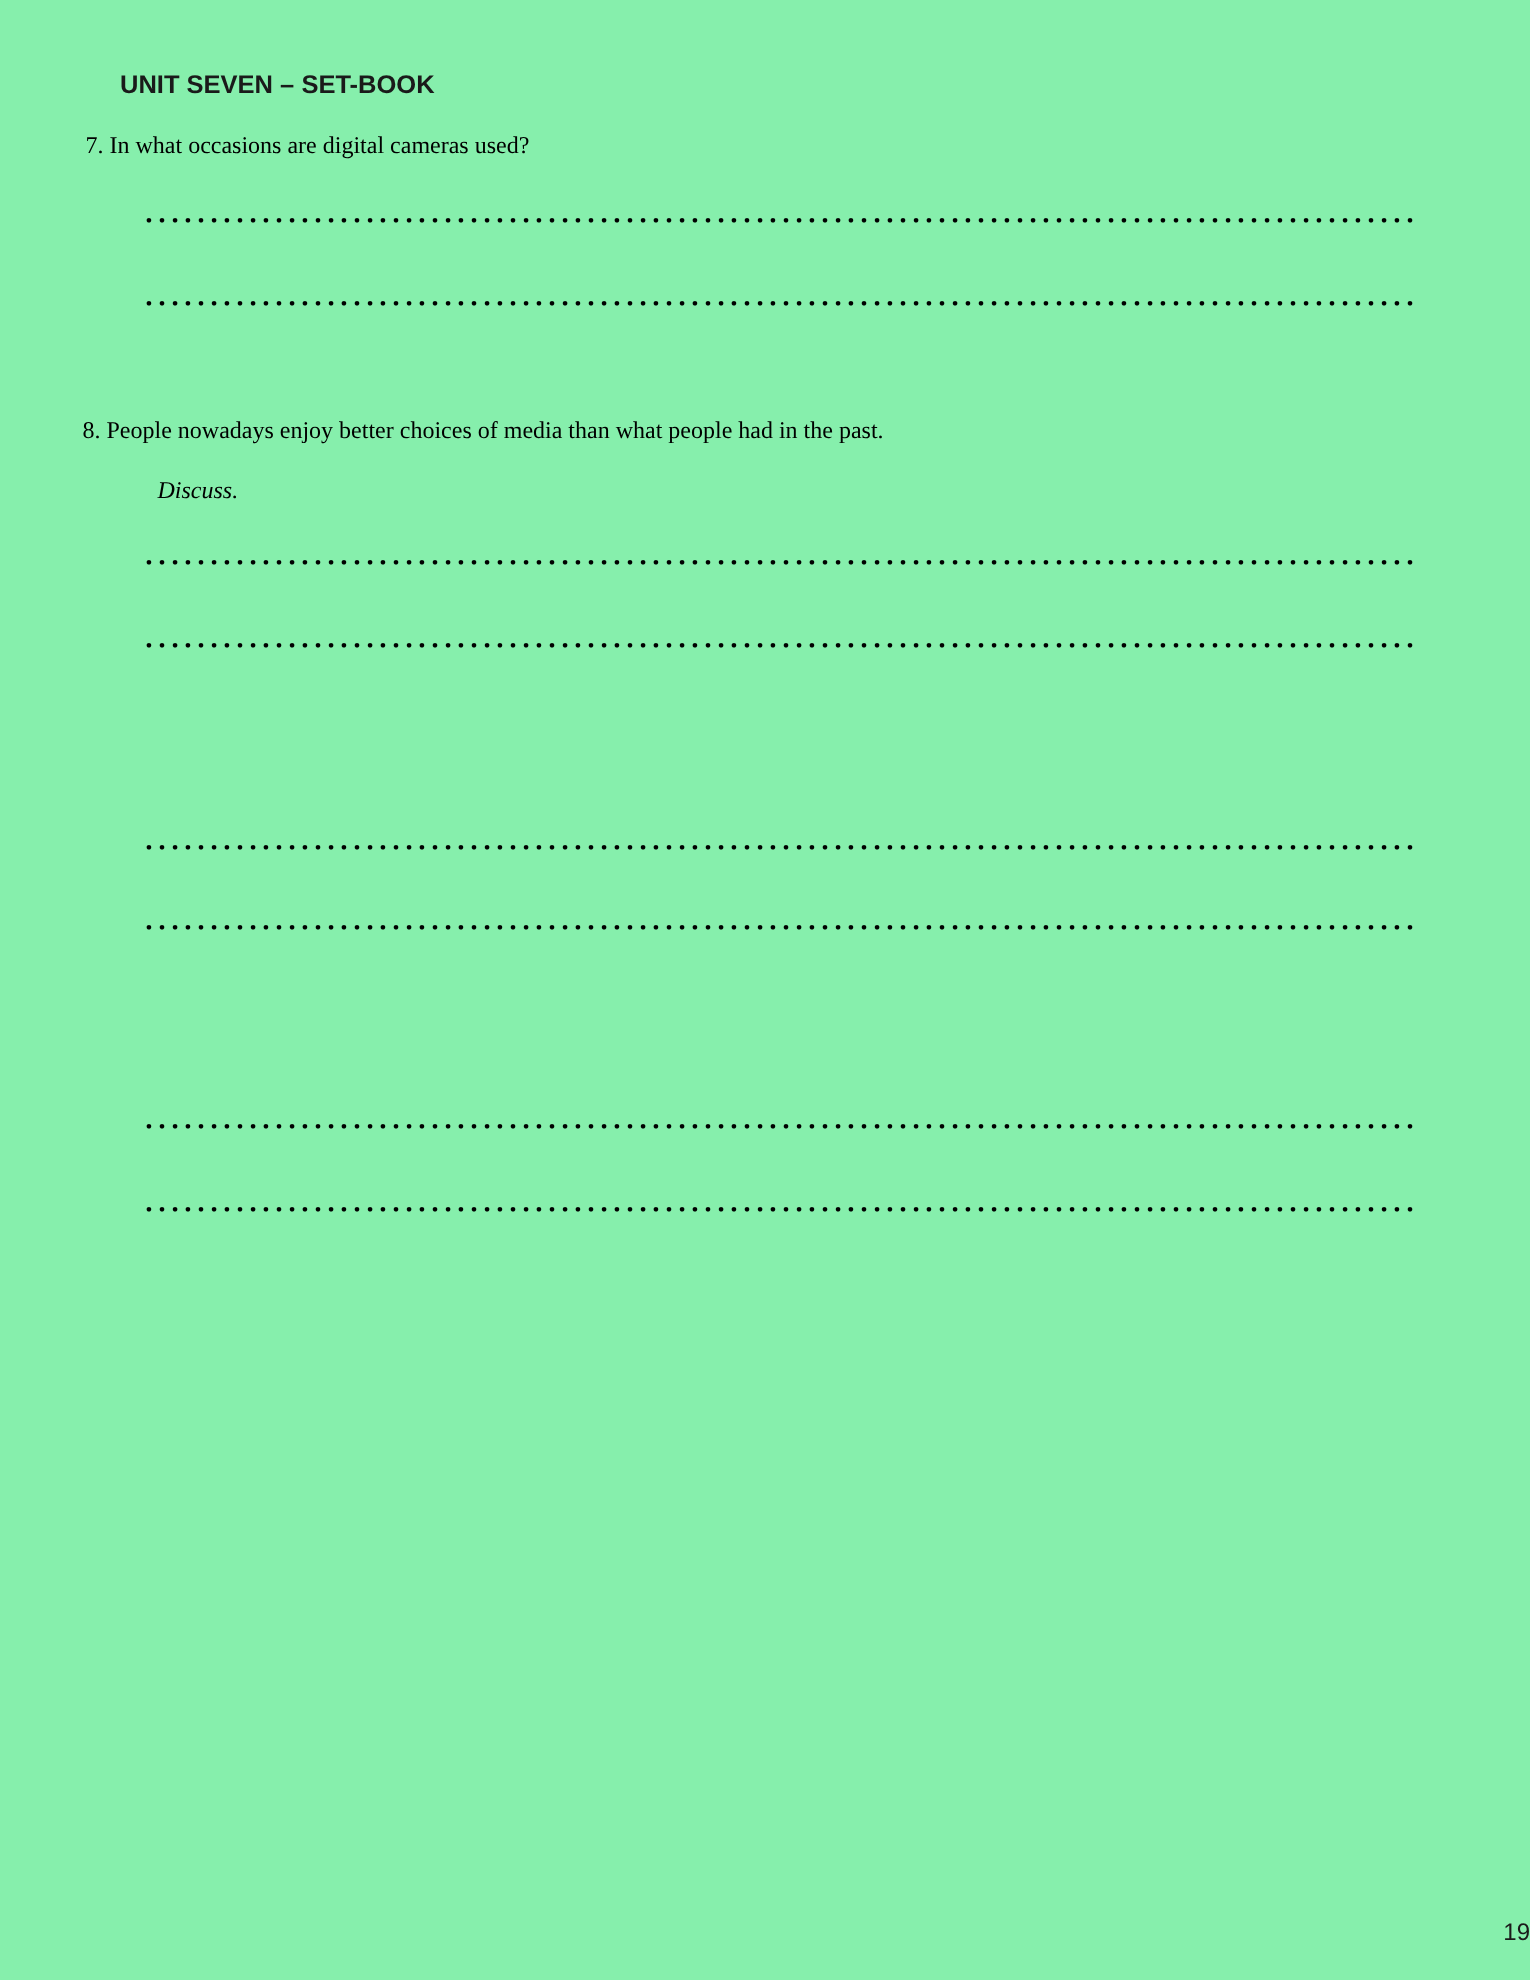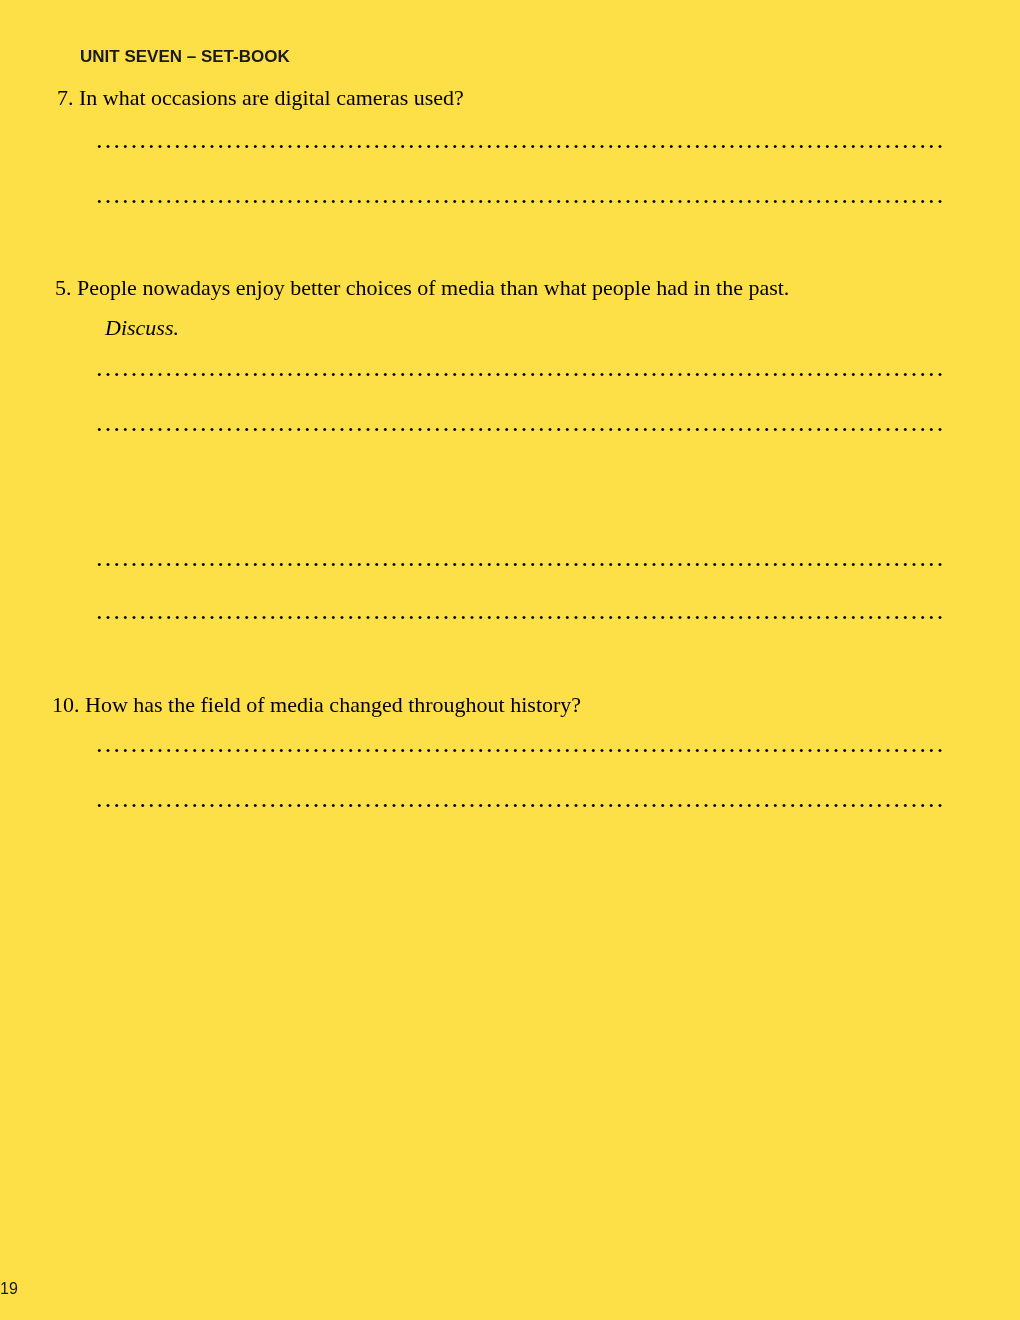--- a/index.html
+++ b/index.html
@@ -4,40 +4,40 @@
 <style>
   html, body {
     margin: 0;
     padding: 0;
     background: #ffffff;
   }
   .page {
     position: relative;
     width: 1020px;
     height: 1320px;
-    background: #fde047;
+    background: #86efac;
     overflow: hidden;
     font-family: "Liberation Serif", serif;
     color: #000000;
   }
   .header {
     position: absolute;
     left: 80px;
     top: 47px;
     font-family: "Liberation Sans", sans-serif;
     font-weight: bold;
     font-size: 17px;
     line-height: 20px;
     letter-spacing: 0px;
     color: #1a1a1a;
     white-space: nowrap;
   }
   .q {
     position: absolute;
-    font-size: 22px;
+    font-size: 16px;
     line-height: 28px;
     white-space: nowrap;
   }
   .q7  { left: 57px;  top: 84px;  }
   .q8  { left: 55px;  top: 274px; }
   .q8b { left: 105px; top: 314px; font-style: italic; }
   .q9  { left: 55px;  top: 501px; }
   .q10 { left: 52px;  top: 691px; }
   .dots {
     position: absolute;
@@ -55,45 +55,44 @@
   .l4 { top: 409px; }
   .l5 { top: 544px; }
   .l6 { top: 597px; }
   .l7 { top: 730px; }
   .l8 { top: 785px; }
   .pagenum {
     position: absolute;
     left: 0;
     right: 0;
     top: 1279px;
-    text-align: left;
+    text-align: right;
     font-family: "Liberation Sans", sans-serif;
     font-size: 16px;
     line-height: 20px;
     color: #1a1a1a;
   }
 </style>
 </head>
 <body>
 
 <div class="page">
 
   <div class="header">UNIT SEVEN – SET-BOOK</div>
 
   <div class="q q7">7. In what occasions are digital cameras used?</div>
   <div class="dots l1">…………………………………………………………………………………………</div>
   <div class="dots l2">…………………………………………………………………………………………</div>
 
-  <div class="q q8">5. People nowadays enjoy better choices of media than what people had in the past.</div>
+  <div class="q q8">8. People nowadays enjoy better choices of media than what people had in the past.</div>
   <div class="q q8b">Discuss.</div>
   <div class="dots l3">…………………………………………………………………………………………</div>
   <div class="dots l4">…………………………………………………………………………………………</div>
 
   <div class="dots l5">…………………………………………………………………………………………</div>
   <div class="dots l6">…………………………………………………………………………………………</div>
 
-  <div class="q q10">10. How has the field of media changed throughout history?</div>
   <div class="dots l7">…………………………………………………………………………………………</div>
   <div class="dots l8">…………………………………………………………………………………………</div>
 
   <div class="pagenum">19</div>
 
 </div>
 
 </body></html>

